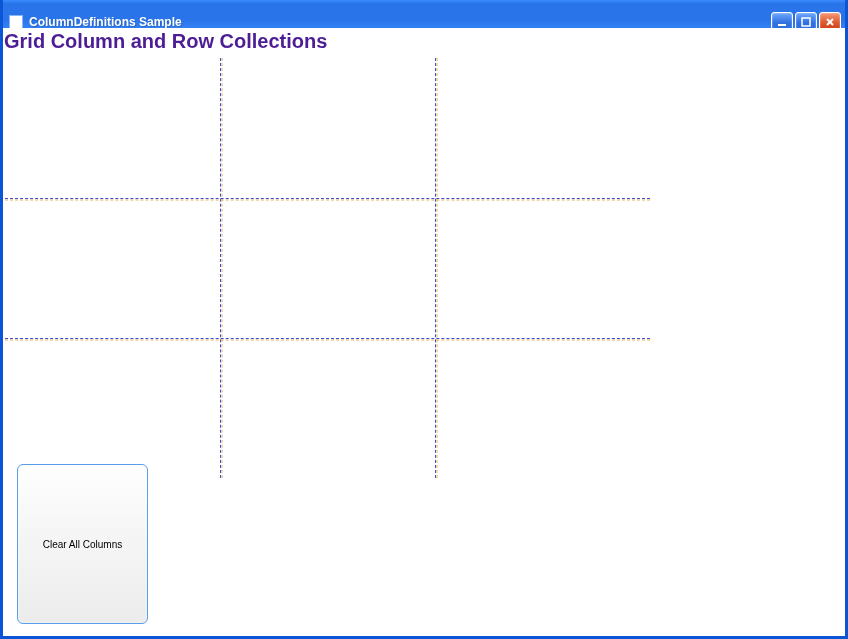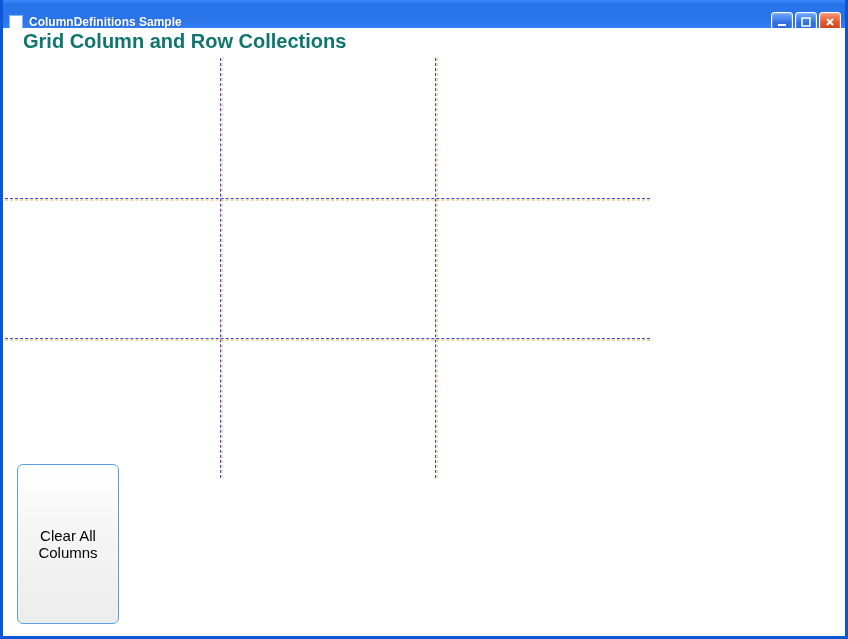--- a/index.html
+++ b/index.html
@@ -77,22 +77,22 @@
       top: 28px;
       left: 0;
       right: 0;
       bottom: 0;
       background: #fff;
     }
     .heading {
       font-family: Verdana, Tahoma, sans-serif;
       font-size: 20px;
       font-weight: bold;
-      color: #0f766e;
-      padding: 2px 4px 6px 20px;
+      color: #4c1d95;
+      padding: 2px 4px 6px 1px;
     }
 
     
     .grid-area {
       position: absolute;
       left: 2px;
       top: 30px;
       width: 645px;   
       height: 420px;  
     }
@@ -128,29 +128,29 @@
     .vline.c1 { left: 215px; }
     .vline.c2 { left: 430px; }
     .hline.r1 { top: 140px; }
     .hline.r2 { top: 280px; }
 
     
     .btn-card {
       position: absolute;
       left: 14px;
       bottom: 12px;
-      width: 102px;
+      width: 131px;
       height: 160px;
       border: 1px solid #5a9de8;
       border-radius: 6px;
       background: linear-gradient(to bottom,#ffffff 0%, #f6f6f6 40%, #ececec 100%);
       display: flex;
       align-items: center;
-      justify-content: flex-start;
-      font-size: 15px;
+      justify-content: center;
+      font-size: 10px;
       color: #000;
       box-shadow: inset 0 0 2px rgba(255,255,255,0.8);
       cursor: default;
       text-align: center;
       padding: 4px;
     }
   </style>
 </head>
 <body>
 

